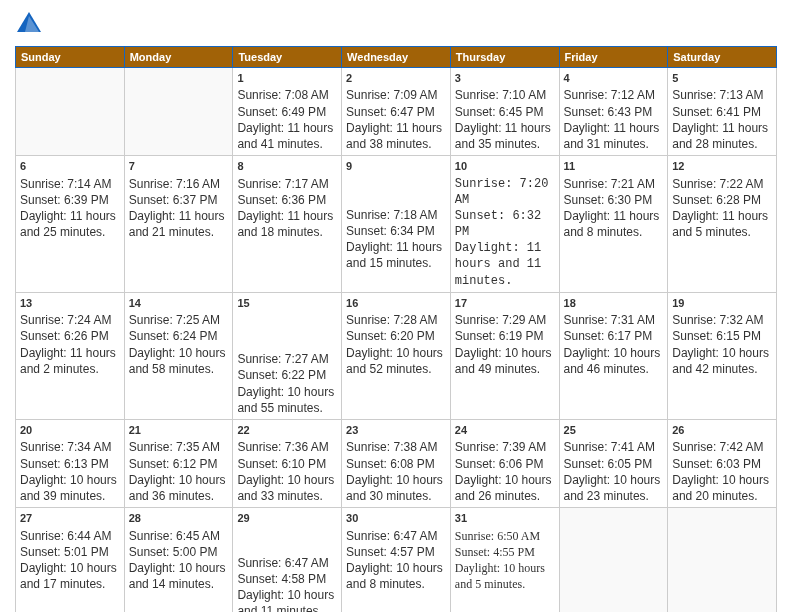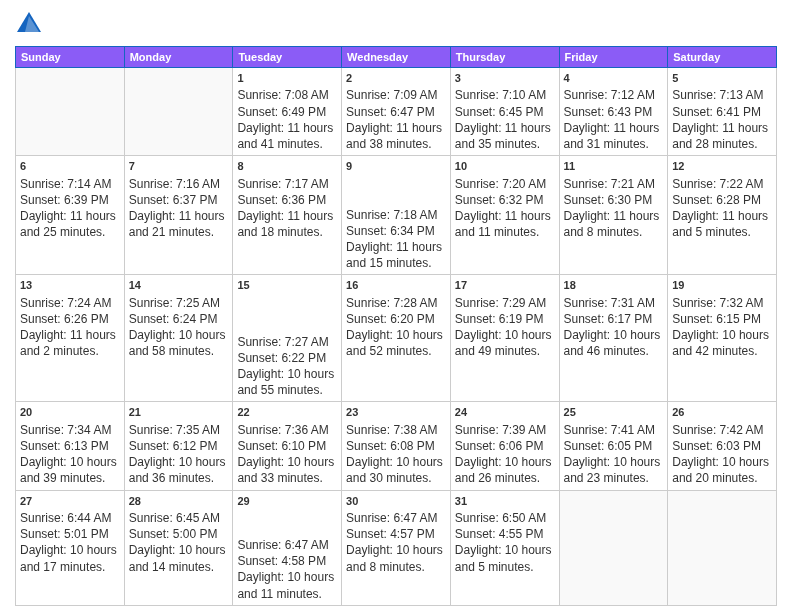--- a/index.html
+++ b/index.html
@@ -50,21 +50,21 @@
       font-size: 14px;
       color: #555;
       margin-top: 2px;
     }
     .calendar {
       width: 100%;
       border-collapse: collapse;
       font-size: 10px;
     }
     .calendar thead tr th {
-      background: #8b5cf6;
+      background: #a16207;
       color: #fff;
       padding: 4px 5px;
       text-align: left;
       font-size: 11px;
       font-weight: bold;
       border: 1px solid #1565c0;
     }
     .calendar tbody tr td {
       border: 1px solid #ccc;
       vertical-align: top;
@@ -182,21 +182,21 @@
 Daylight: 11 hours and 18 minutes.</div>
           </td>
           <td>
             <span class="day-number">9</span>
             <div class="day-info" style="white-space: pre-line; margin-top: 32px;">Sunrise: 7:18 AM
 Sunset: 6:34 PM
 Daylight: 11 hours and 15 minutes.</div>
           </td>
           <td>
             <span class="day-number">10</span>
-            <div class="day-info" style="white-space: pre-line;">Sunrise: 7:20 AM
+            <div class="day-info" style="white-space: pre-line; font-family: Liberation Mono, monospace;">Sunrise: 7:20 AM
 Sunset: 6:32 PM
 Daylight: 11 hours and 11 minutes.</div>
           </td>
           <td>
             <span class="day-number">11</span>
             <div class="day-info" style="white-space: pre-line;">Sunrise: 7:21 AM
 Sunset: 6:30 PM
 Daylight: 11 hours and 8 minutes.</div>
           </td>
           <td>
@@ -314,21 +314,21 @@
 Daylight: 10 hours and 11 minutes.</div>
           </td>
           <td>
             <span class="day-number">30</span>
             <div class="day-info" style="white-space: pre-line;">Sunrise: 6:47 AM
 Sunset: 4:57 PM
 Daylight: 10 hours and 8 minutes.</div>
           </td>
           <td>
             <span class="day-number">31</span>
-            <div class="day-info" style="white-space: pre-line;">Sunrise: 6:50 AM
+            <div class="day-info" style="white-space: pre-line; font-family: Liberation Serif, serif;">Sunrise: 6:50 AM
 Sunset: 4:55 PM
 Daylight: 10 hours and 5 minutes.</div>
           </td>
           <td class="empty"></td>
           <td class="empty"></td>
         </tr>
       </tbody>
   </table>
 </div>
 

